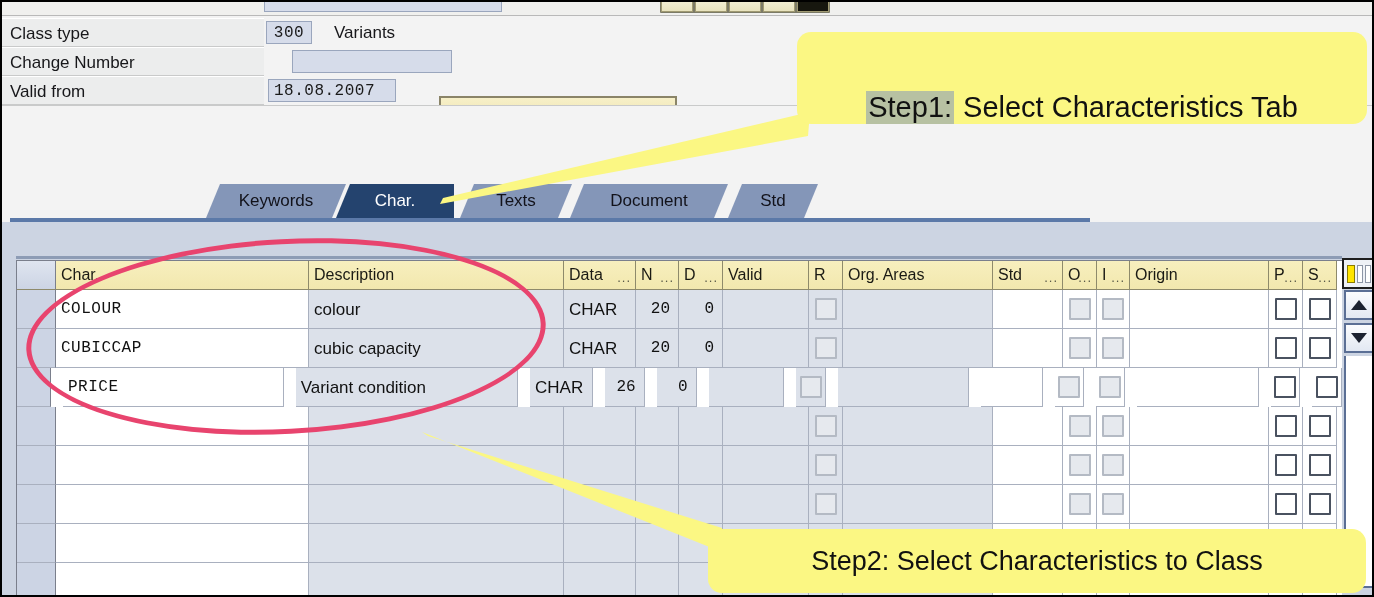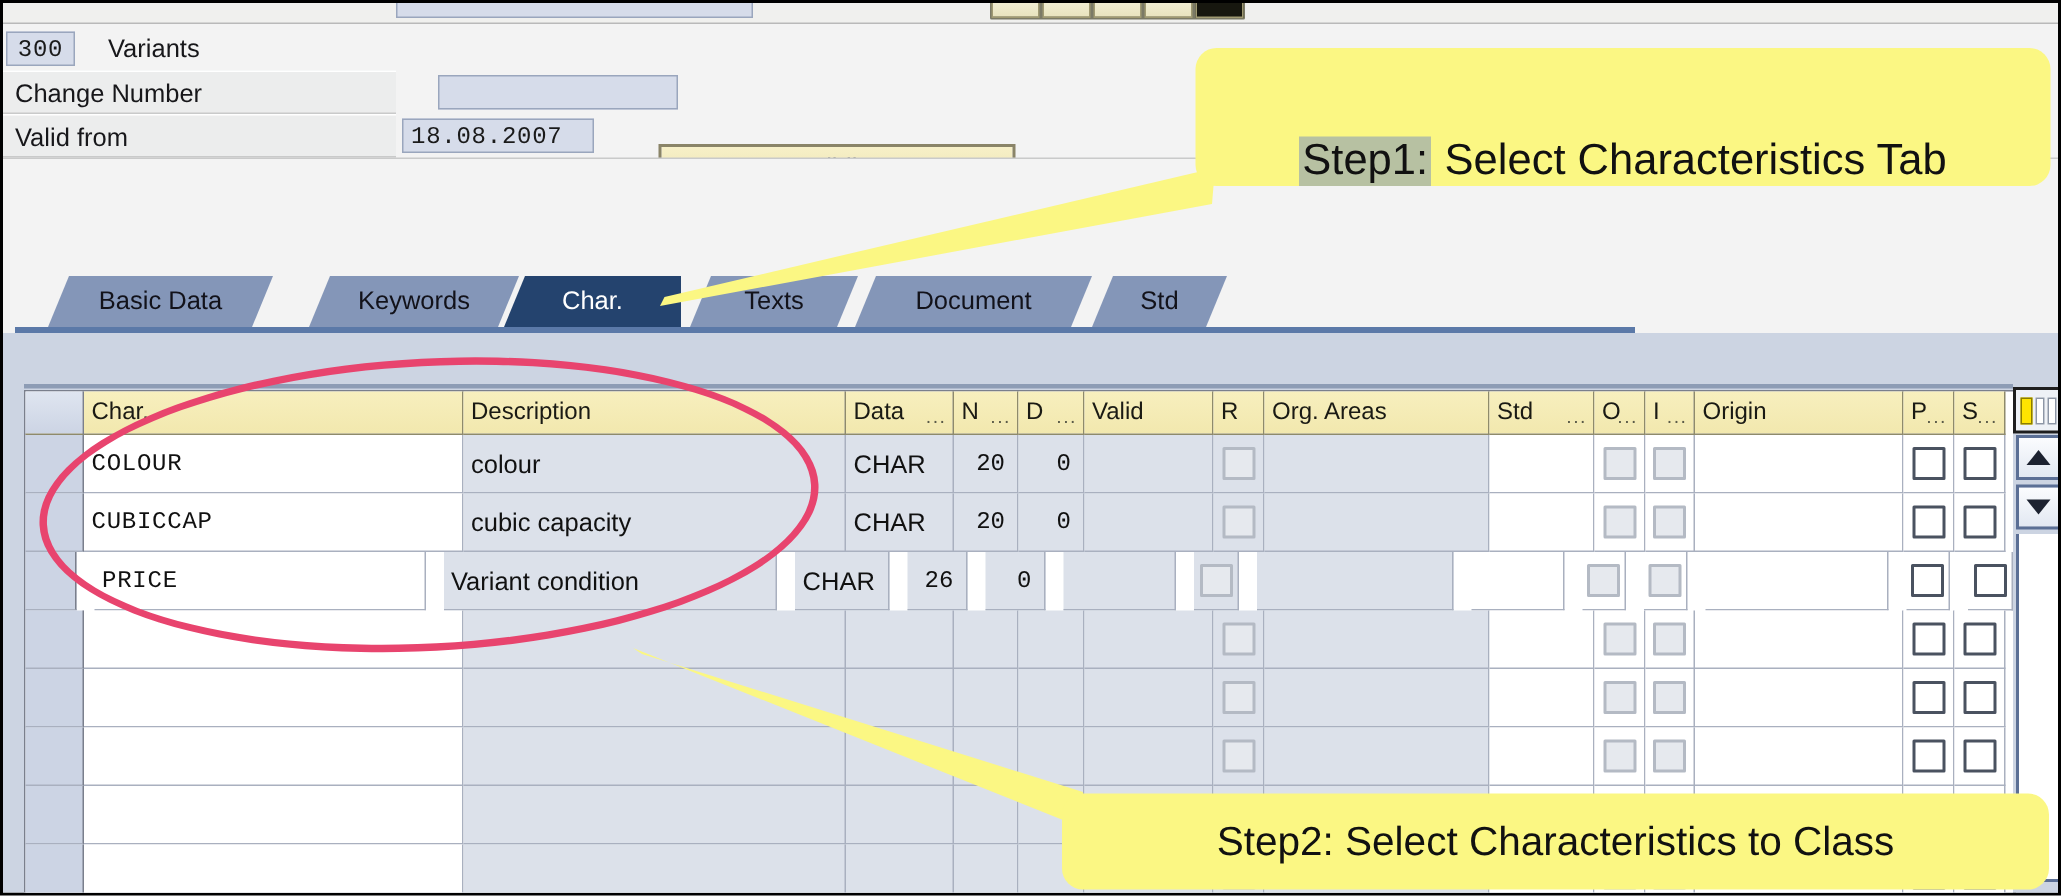--- a/index.html
+++ b/index.html
@@ -235,41 +235,41 @@
   <div class="tb-group">
     <div class="tb-btn"></div>
     <div class="tb-btn"></div>
     <div class="tb-btn"></div>
     <div class="tb-btn"></div>
     <div class="tb-btn dark"></div>
   </div>
 </div>
 
 <div class="form-row" id="row-classtype">
+  <div class="form-label" id="lbl-classtype">Class type</div>
   <div class="form-input" id="in-classtype">300</div>
   <div class="form-extra">Variants</div>
 </div>
 
 <div class="form-row" id="row-changenum">
   <div class="form-label" id="lbl-changenum">Change Number</div>
   <div class="form-input" id="in-changenum"></div>
 </div>
 
 <div class="form-row" id="row-validfrom">
   <div class="form-label" id="lbl-validfrom">Valid from</div>
   <div class="form-input" id="in-validfrom">18.08.2007</div>
 </div>
 
 <div id="validity-btn">Validity</div>
 <div id="form-bottom-sep"></div>
 <div id="panel-bg"></div>
 
 <div id="tabstrip">
   <div id="tab-baseline"></div>
-  <div class="tab" id="tab-basic">Basic Data</div>
   <div class="tab" id="tab-keywords">Keywords</div>
   <div class="tab active" id="tab-char">Char.</div>
   <div class="tab" id="tab-texts">Texts</div>
   <div class="tab" id="tab-document">Document</div>
   <div class="tab" id="tab-std">Std</div>
 </div>
 
 <div id="grid-outer">
   <div id="grid-toprule"></div>
 

